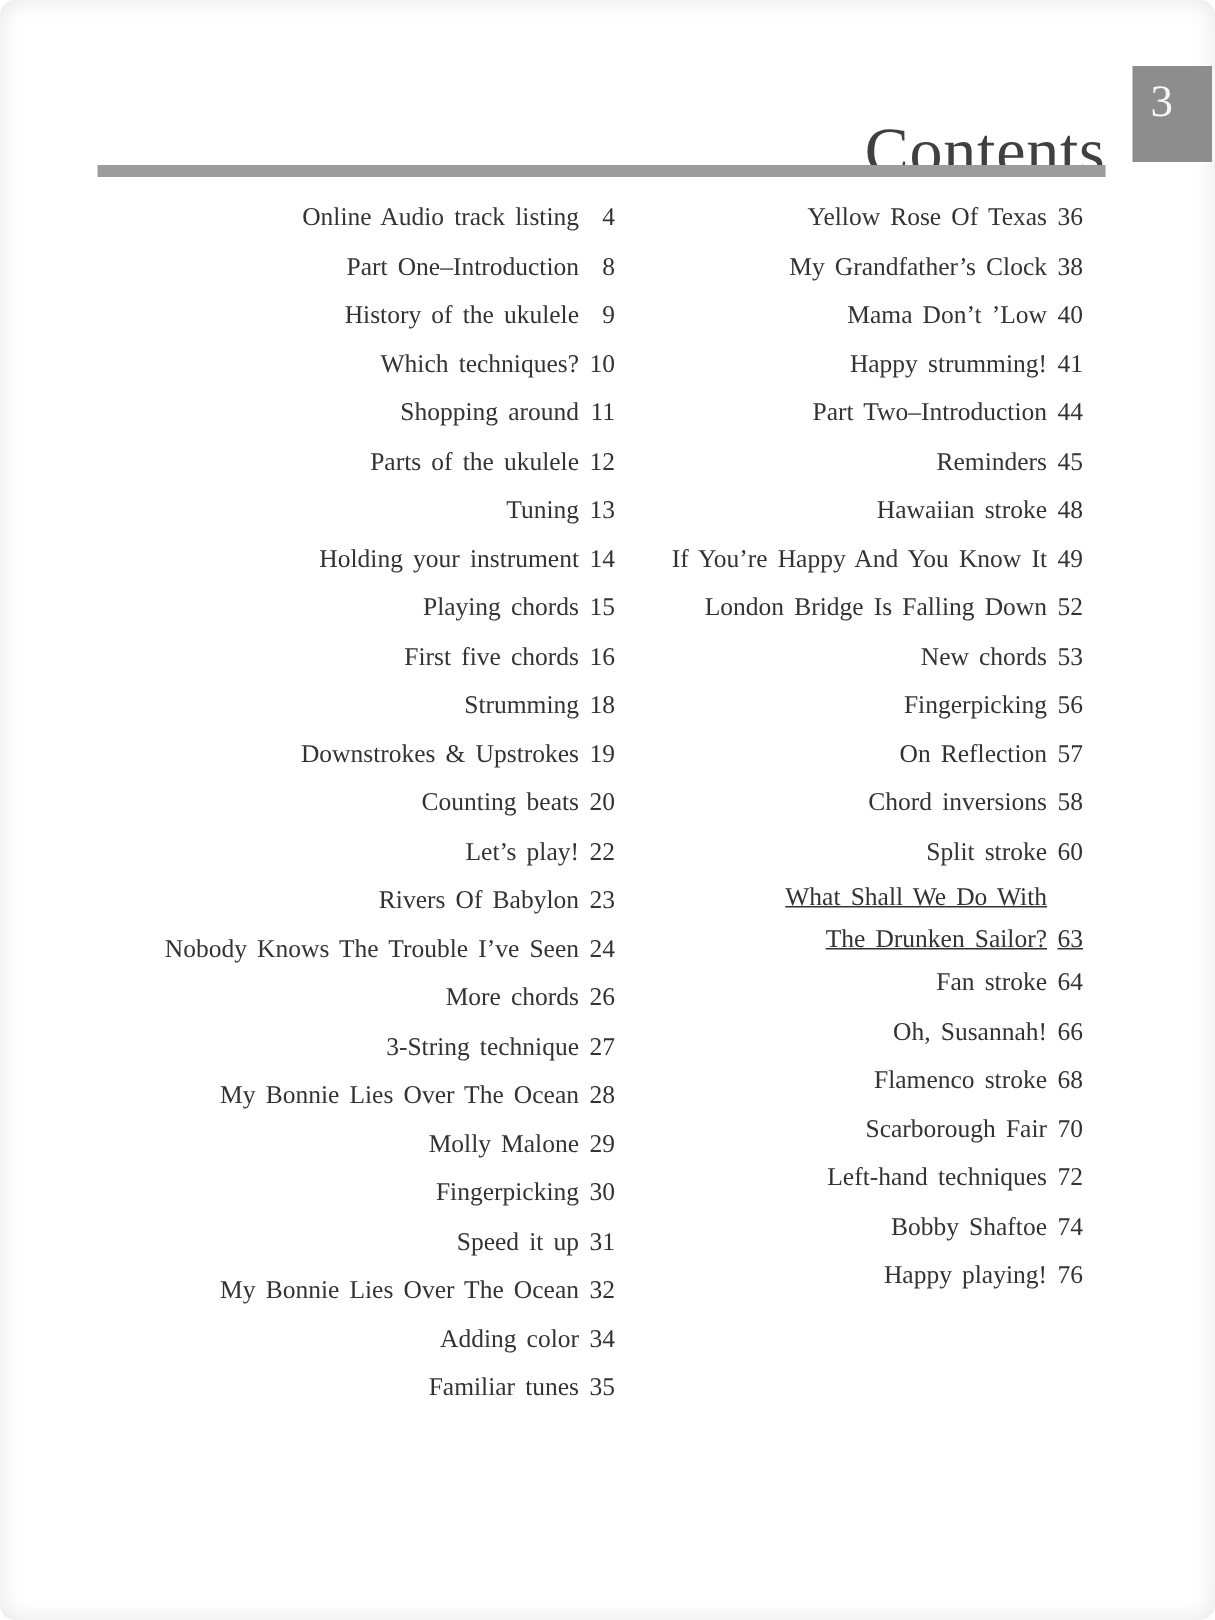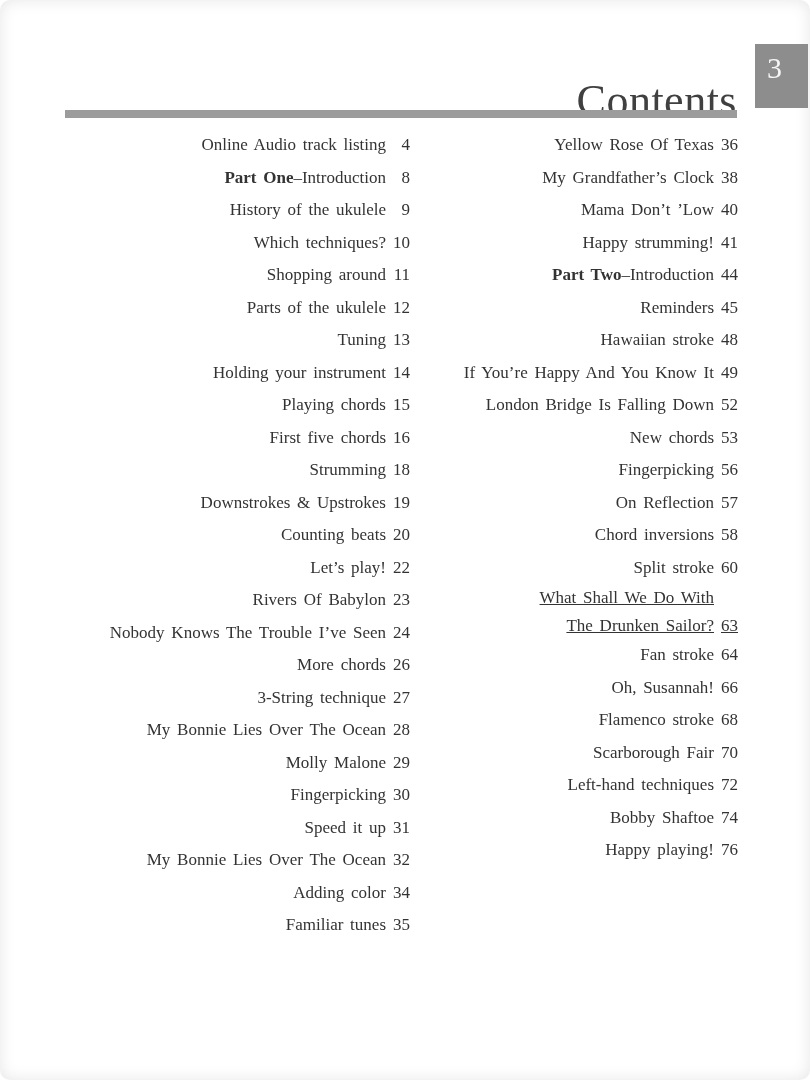--- a/index.html
+++ b/index.html
@@ -43,33 +43,33 @@
     position: absolute;
     top: 110px;
     left: 65px;
     width: 672px;
     height: 8px;
     background: #9c9c9c;
   }
   .toc { position: absolute; top: 129px; left: 0; width: 810px; }
   .col { position: absolute; top: 0; }
   .col-left  { left: 60px;  width: 350px; }
-  .col-right { left: 420px; width: 318px; }
+  .col-right { left: 404px; width: 318px; }
   .toc-row {
     display: flex;
     justify-content: flex-end;
     align-items: flex-end;
     height: 32.5px;
     line-height: 32.5px;
     font-size: 17px;
     word-spacing: 2.5px;
     white-space: nowrap;
   }
   .toc-row.wrap-line { height: 27.5px; line-height: 27.5px; text-decoration: underline; }
-  .toc-label b { font-weight: 700; }
+  .toc-label b { font-weight: 400; }
   .toc-num {
     display: inline-block;
     width: 18px;
     margin-left: 6px;
     text-align: right;
   }
   .toc-num.empty { visibility: hidden; }
 </style>
 </head>
 <body>

